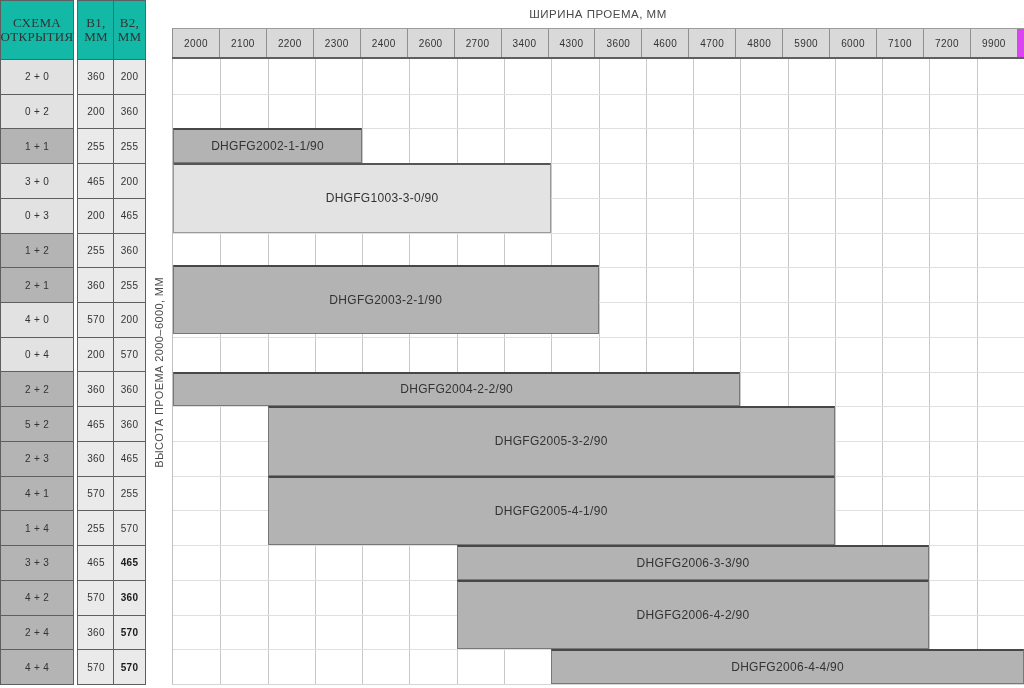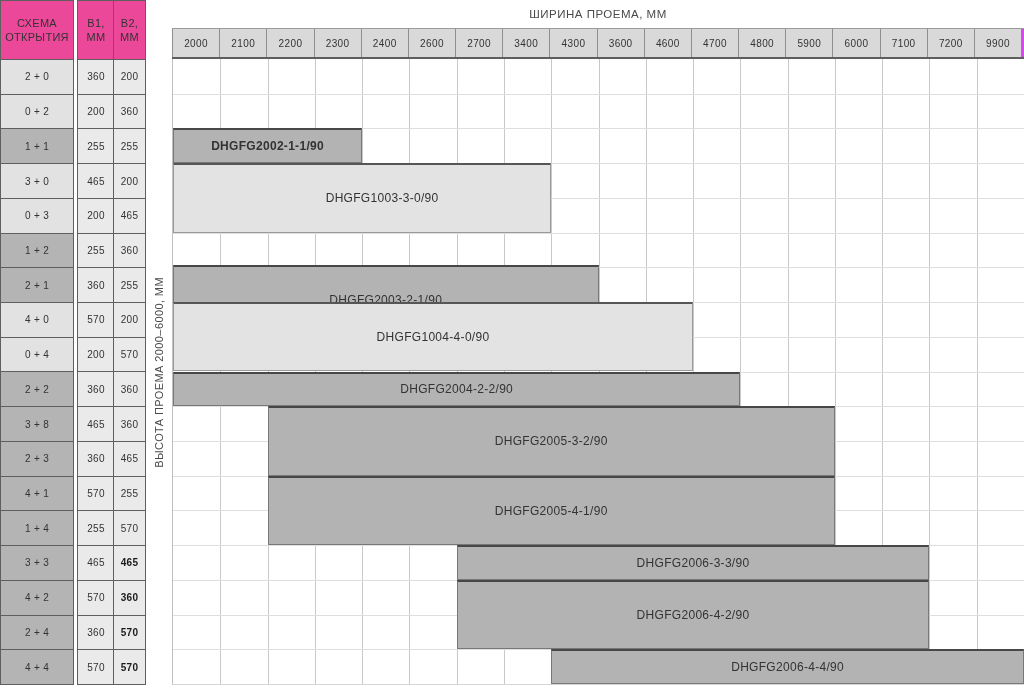--- a/index.html
+++ b/index.html
@@ -8,36 +8,36 @@
 
   
   .axis-title-top{position:absolute;left:172px;top:0;width:852px;height:28px;display:flex;
                   align-items:center;justify-content:center;font-size:11.5px;color:#4a4a4a;letter-spacing:.5px;}
 
   
   .col-headers{position:absolute;left:172px;top:28px;width:852px;height:31px;display:flex;
                border-top:1px solid #9b9b9b;border-bottom:2px solid #5e5e5e;box-sizing:border-box;}
   .col-header{flex:1;display:flex;align-items:center;justify-content:center;background:#d9d9d9;
               font-size:10px;color:#333;border-left:1px solid #8f8f8f;letter-spacing:.4px;}
-  .col-header:last-child{border-right:3px solid #d946ef;}
+  .col-header:last-child{border-right:7px solid #d946ef;}
 
   
   .vlabel{position:absolute;left:146px;top:59px;width:26px;height:626px;display:flex;
           align-items:center;justify-content:center;}
   .vlabel span{writing-mode:vertical-rl;transform:rotate(180deg);font-size:11px;color:#4a4a4a;
                letter-spacing:.4px;white-space:nowrap;}
 
   
   .strip{position:absolute;top:0;height:685px;display:flex;flex-direction:column;
          box-sizing:border-box;border:1px solid #5f5f5f;background:#fff;}
   .strip-scheme{left:0;width:74px;}
   .strip-b1{left:77px;width:38px;}
   .strip-b2{left:113px;width:33px;}
-  .thead{height:58px;flex:none;background:#ec4899;display:flex;align-items:center;justify-content:center;
-         text-align:center;font-size:11px;line-height:14px;color:#333;white-space:pre-line;letter-spacing:.3px;}
+  .thead{height:58px;flex:none;background:#14b8a6;display:flex;align-items:center;justify-content:center;
+         text-align:center;font-size:13px;line-height:14px;color:#333;white-space:pre-line;letter-spacing:.3px;font-family:Liberation Serif, serif;}
   .tcell{flex:1;border-top:1px solid #5f5f5f;display:flex;align-items:center;justify-content:center;
          font-size:10px;color:#333;letter-spacing:.3px;}
   .cell-light{background:#e2e2e2;}
   .cell-dark{background:#b4b4b4;}
   .cell-value{background:#eaeaea;}
   .cell-bold{font-weight:bold;color:#1a1a1a;}
 
   
   .grid{position:absolute;left:172px;top:59px;width:852px;height:626px;box-sizing:border-box;
         border-left:1px solid #c0c0c0;border-bottom:1px solid #d5d5d5;}
@@ -89,21 +89,21 @@
     <div class="tcell cell-light">2 + 0</div>
         <div class="tcell cell-light">0 + 2</div>
         <div class="tcell cell-dark">1 + 1</div>
         <div class="tcell cell-light">3 + 0</div>
         <div class="tcell cell-light">0 + 3</div>
         <div class="tcell cell-dark">1 + 2</div>
         <div class="tcell cell-dark">2 + 1</div>
         <div class="tcell cell-light">4 + 0</div>
         <div class="tcell cell-light">0 + 4</div>
         <div class="tcell cell-dark">2 + 2</div>
-        <div class="tcell cell-dark">3 + 8</div>
+        <div class="tcell cell-dark">5 + 2</div>
         <div class="tcell cell-dark">2 + 3</div>
         <div class="tcell cell-dark">4 + 1</div>
         <div class="tcell cell-dark">1 + 4</div>
         <div class="tcell cell-dark">3 + 3</div>
         <div class="tcell cell-dark">4 + 2</div>
         <div class="tcell cell-dark">2 + 4</div>
         <div class="tcell cell-dark">4 + 4</div>
       </div>
     <div class="strip strip-b1">
       <div class="thead">B1,
@@ -179,32 +179,29 @@
       <div class="hline" style="top: 44.4444%;"></div>
       <div class="hline" style="top: 50%;"></div>
       <div class="hline" style="top: 55.5556%;"></div>
       <div class="hline" style="top: 61.1111%;"></div>
       <div class="hline" style="top: 66.6667%;"></div>
       <div class="hline" style="top: 72.2222%;"></div>
       <div class="hline" style="top: 77.7778%;"></div>
       <div class="hline" style="top: 83.3333%;"></div>
       <div class="hline" style="top: 88.8889%;"></div>
       <div class="hline" style="top: 94.4444%;"></div>
-      <div class="bar bar-dark" style="left: 0%; width: 22.2222%; top: 11.1111%; height: 5.55556%; font-weight: bold;">
+      <div class="bar bar-dark" style="left: 0%; width: 22.2222%; top: 11.1111%; height: 5.55556%;">
         <div class="">DHGFG2002-1-1/90</div>
       </div>
       <div class="bar bar-light" style="left: 0%; width: 44.4444%; top: 16.6667%; height: 11.1111%; padding-left: 40px;">
         <div class="">DHGFG1003-3-0/90</div>
       </div>
       <div class="bar bar-dark" style="left: 0%; width: 50%; top: 27.7778%; height: 11.1111%; margin-top: 32px;">
         <div class="">DHGFG2003-2-1/90</div>
       </div>
-      <div class="bar bar-light" style="left: 0%; width: 61.1111%; top: 38.8889%; height: 11.1111%;">
-        <div class="">DHGFG1004-4-0/90</div>
-      </div>
       <div class="bar bar-dark" style="left: 0%; width: 66.6667%; top: 50%; height: 5.55556%;">
         <div class="">DHGFG2004-2-2/90</div>
       </div>
       <div class="bar bar-dark" style="left: 11.1111%; width: 66.6667%; top: 55.5556%; height: 11.1111%;">
         <div class="">DHGFG2005-3-2/90</div>
       </div>
       <div class="bar bar-dark" style="left: 11.1111%; width: 66.6667%; top: 66.6667%; height: 11.1111%;">
         <div class="">DHGFG2005-4-1/90</div>
       </div>
       <div class="bar bar-dark" style="left: 33.3333%; width: 55.5556%; top: 77.7778%; height: 5.55556%;">

